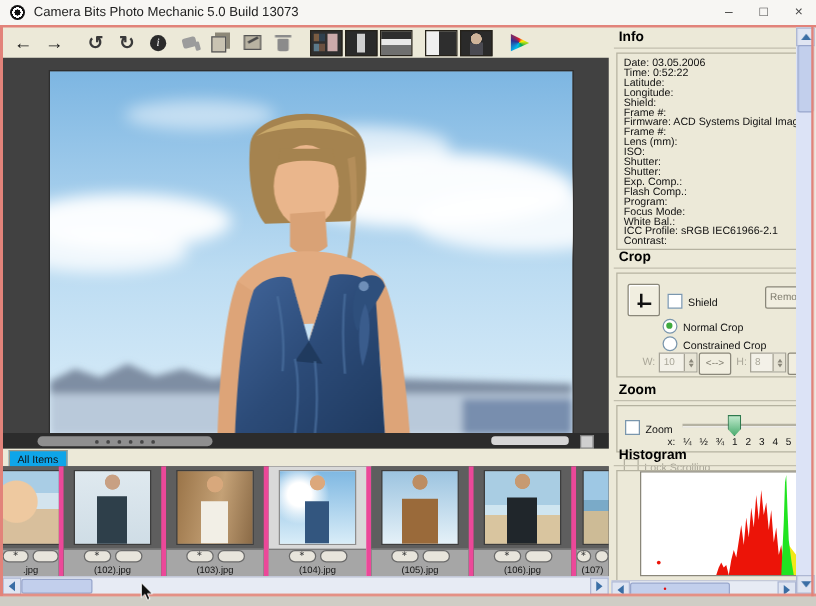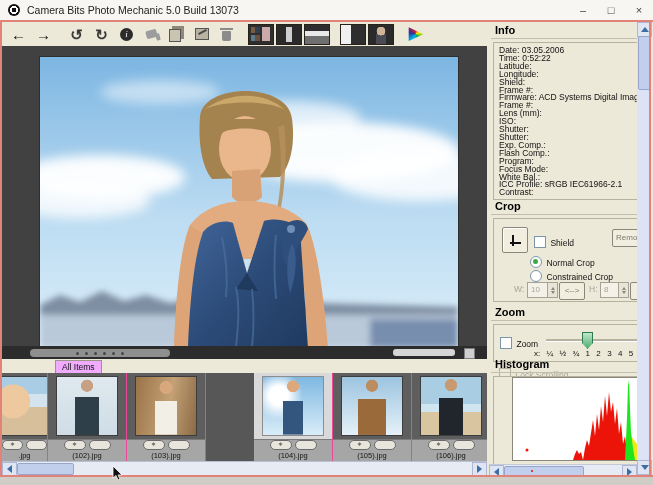--- a/index.html
+++ b/index.html
@@ -57,28 +57,28 @@
   .preview{position:absolute;left:2px;top:46px;width:485px;height:313px;background:#414141;overflow:hidden;}
   .photo{position:absolute;left:38px;top:11px;width:418px;height:291px;box-shadow:0 0 0 1px #2e2e2e;}
   .pvbar{position:absolute;left:0;bottom:0;width:100%;height:13px;background:#2c2c2c;}
   .pager{position:absolute;left:28px;top:3px;width:140px;height:8px;border-radius:4px;background:#8f8f8f;
     display:flex;align-items:center;justify-content:center;gap:6px;}
   .pager i{width:3px;height:3px;border-radius:50%;background:#474747;}
   .pv-hthumb{position:absolute;right:32px;top:3px;width:62px;height:7px;border-radius:3px;background:#d6d6d6;}
   .pv-hbox{position:absolute;right:12px;top:2px;width:9px;height:9px;background:#cfcfcf;border:1px solid #7e7e7e;}
   
   .tabrow{position:absolute;left:2px;top:359px;width:485px;height:14px;background:#ece9d8;border-bottom:1px solid #9a9789;}
-  .tab{position:absolute;left:5px;top:1px;height:13px;padding:0 6px;background:#f0abfc;
-    border:1px solid #9a9789;border-bottom:none;font-size:8.5px;line-height:13px;color:#111;margin-left:48px;}
+  .tab{position:absolute;left:5px;top:1px;height:13px;padding:0 6px;background:#0ea5e9;
+    border:1px solid #9a9789;border-bottom:none;font-size:8.5px;line-height:13px;color:#111;}
   
   .film{position:absolute;left:2px;top:373px;width:485px;height:88px;background:#575757;display:flex;overflow:hidden;}
-  .cell{position:relative;width:78px;flex:0 0 auto;background:#5e5e5e;border-right:1px solid #ec4899;overflow:hidden;}
+  .cell{position:relative;width:78px;flex:0 0 auto;background:#5e5e5e;border-right:4px solid #ec4899;overflow:hidden;}
   .cell.partial-left{width:45px;}
   .cell.partial-right{flex:1 1 auto;border-right:none;}
-  .cell.selected{background:#d9d9d9;margin-left:48px;}
+  .cell.selected{background:#d9d9d9;}
   .thumb{position:absolute;top:4px;left:50%;transform:translateX(-50%);width:60px;height:58px;box-shadow:0 0 0 1px rgba(0,0,0,.35);}
   .partial-left .thumb{left:-14px;transform:none;}
   .partial-right .thumb{left:6px;transform:none;width:70px;}
   .lstrip{position:absolute;left:0;bottom:0;width:100%;height:21px;background:#a6a6a6;border-top:1px solid #7b7b7b;}
   .ovals{position:absolute;left:0;bottom:11px;width:100%;display:flex;justify-content:center;gap:3px;}
   .oval{width:20px;height:8px;background:#e8e5dc;border:1px solid #6b6b6b;border-radius:5px;
     font-size:6px;line-height:7px;text-align:center;color:#444;}
   .fname{position:absolute;left:0;bottom:1px;width:100%;text-align:center;font-size:7.5px;color:#141414;white-space:nowrap;}
   
   .t-beachman{background:radial-gradient(circle at 42% 42%,#eec9a0 0 34%,rgba(0,0,0,0) 36%),

